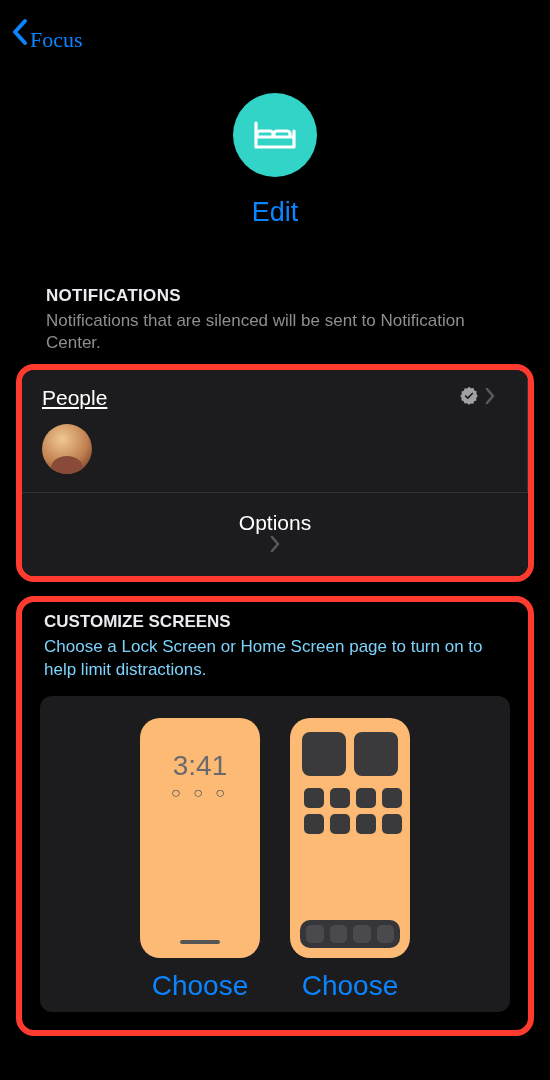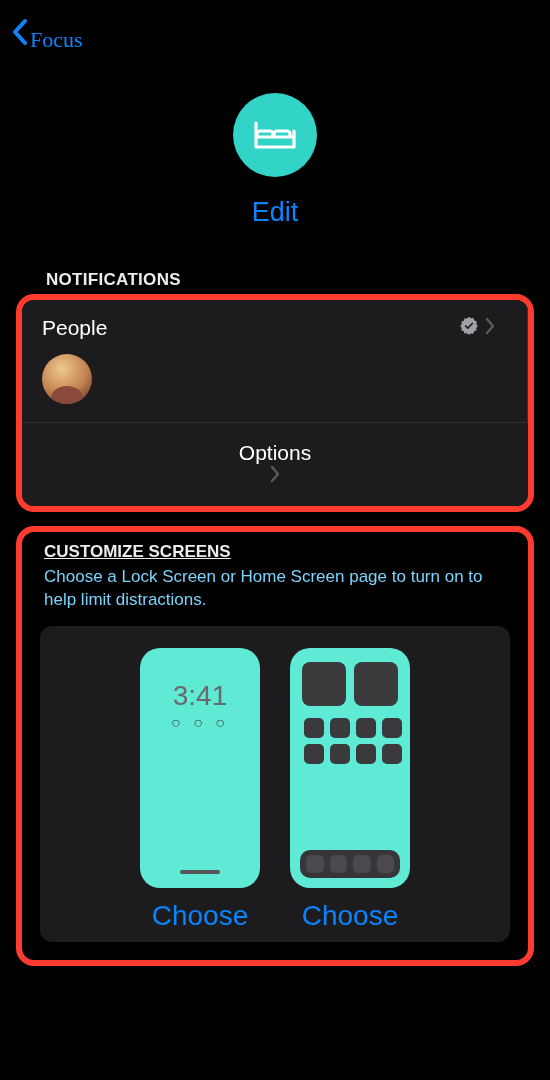--- a/index.html
+++ b/index.html
@@ -86,20 +86,21 @@
       border-radius: 12px;
       overflow: hidden;
     }
     .split-row {
       display: flex;
     }
     .split-cell {
       flex: 1;
       padding: 16px 32px 18px 20px;
       position: relative;
+      text-decoration: underline;
     }
     .split-cell:first-child {
       border-right: 1px solid #333;
     }
     .cell-header {
       display: flex;
       align-items: center;
       justify-content: space-between;
       margin-bottom: 14px;
     }
@@ -164,21 +165,21 @@
     .screens-row {
       display: flex;
       justify-content: center;
       gap: 30px;
     }
     .screen-col { text-align: center; }
     .phone-shell {
       width: 120px;
       height: 240px;
       border-radius: 20px;
-      background: #5eead4;
+      background: #fdba74;
       position: relative;
       padding: 14px 10px 10px 10px;
       display:flex;
       flex-direction:column;
     }
     .lock-time {
       color: #6a6a6e;
       font-size: 28px;
       font-weight: 500;
       text-align: center;
@@ -208,21 +209,20 @@
       margin-top: 12px;
       display:inline-block;
     }
     .cs-header{
       text-transform: uppercase;
       font-size: 17px;
       font-weight: 600;
       color:#ebebf0;
       margin-bottom:4px;
       padding-left:4px;
-      text-decoration:underline;
     }
     .cs-sub{
       color:#7dd3fc;
       font-size:17px;
       line-height:1.35;
       padding-left:4px;
       padding-right:4px;
     }
   </style>
 </head>
@@ -239,22 +239,23 @@
 
 <div class="hero">
   <div class="hero-icon">
     <svg width="50" height="36" viewBox="0 0 50 36">
       <path d="M6 6 v24 M44 14 v16 M6 20 h38 M6 30 h38 M10 14 h10 a3 3 0 0 1 3 3 v3 h-16 v-3 a3 3 0 0 1 3 -3 M27 14 h10 a3 3 0 0 1 3 3 v3 h-16 v-3 a3 3 0 0 1 3 -3" stroke="#fff" stroke-width="3.2" fill="none" stroke-linecap="round" stroke-linejoin="round"></path>
     </svg>
   </div>
   <div class="hero-edit">Edit</div>
 </div>
 
-<div class="section" style="margin-top:32px;padding:0;">
+<div class="section" style="margin-top:48px;padding:0;">
   <div class="section-header" style="padding-left:46px;">Notifications</div>
+  <div class="section-sub" style="padding-left:46px;padding-right:46px;">Notifications that are silenced will be sent to Notification Center.</div>
 </div>
 
 <div class="highlight-box">
   <div class="card-group">
     <div class="split-row">
       <div class="split-cell">
         <div class="cell-header">
           <span class="cell-title">People</span>
           <span class="cell-right">
             <span class="badge-verified">

